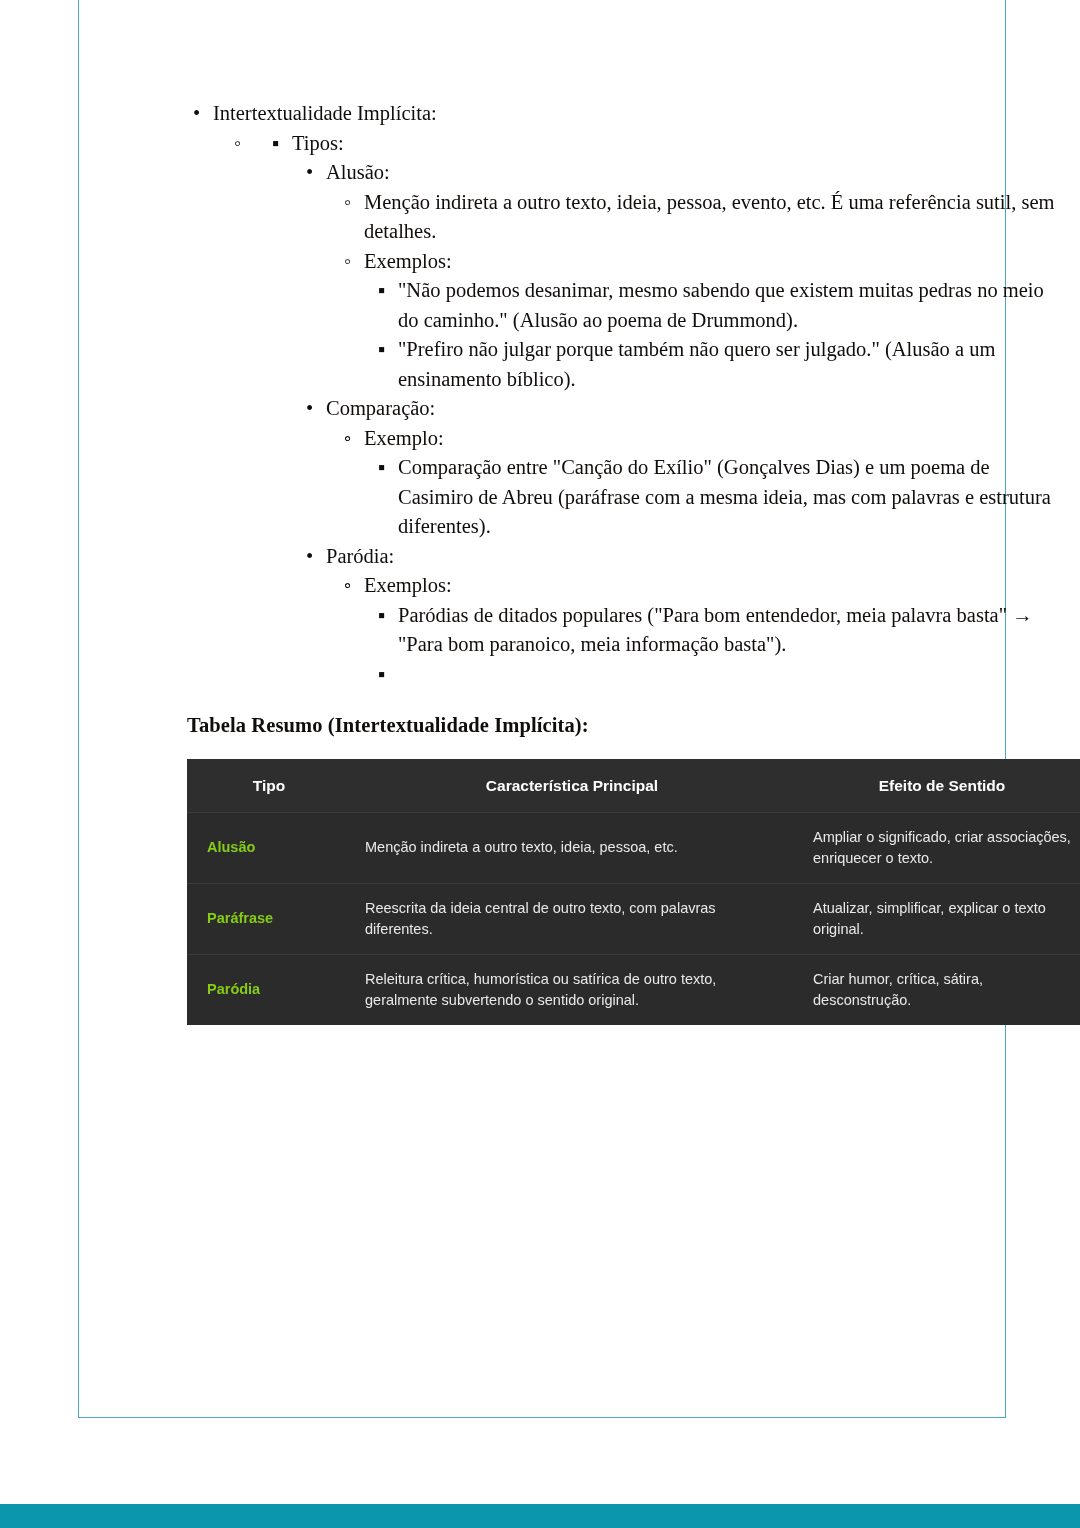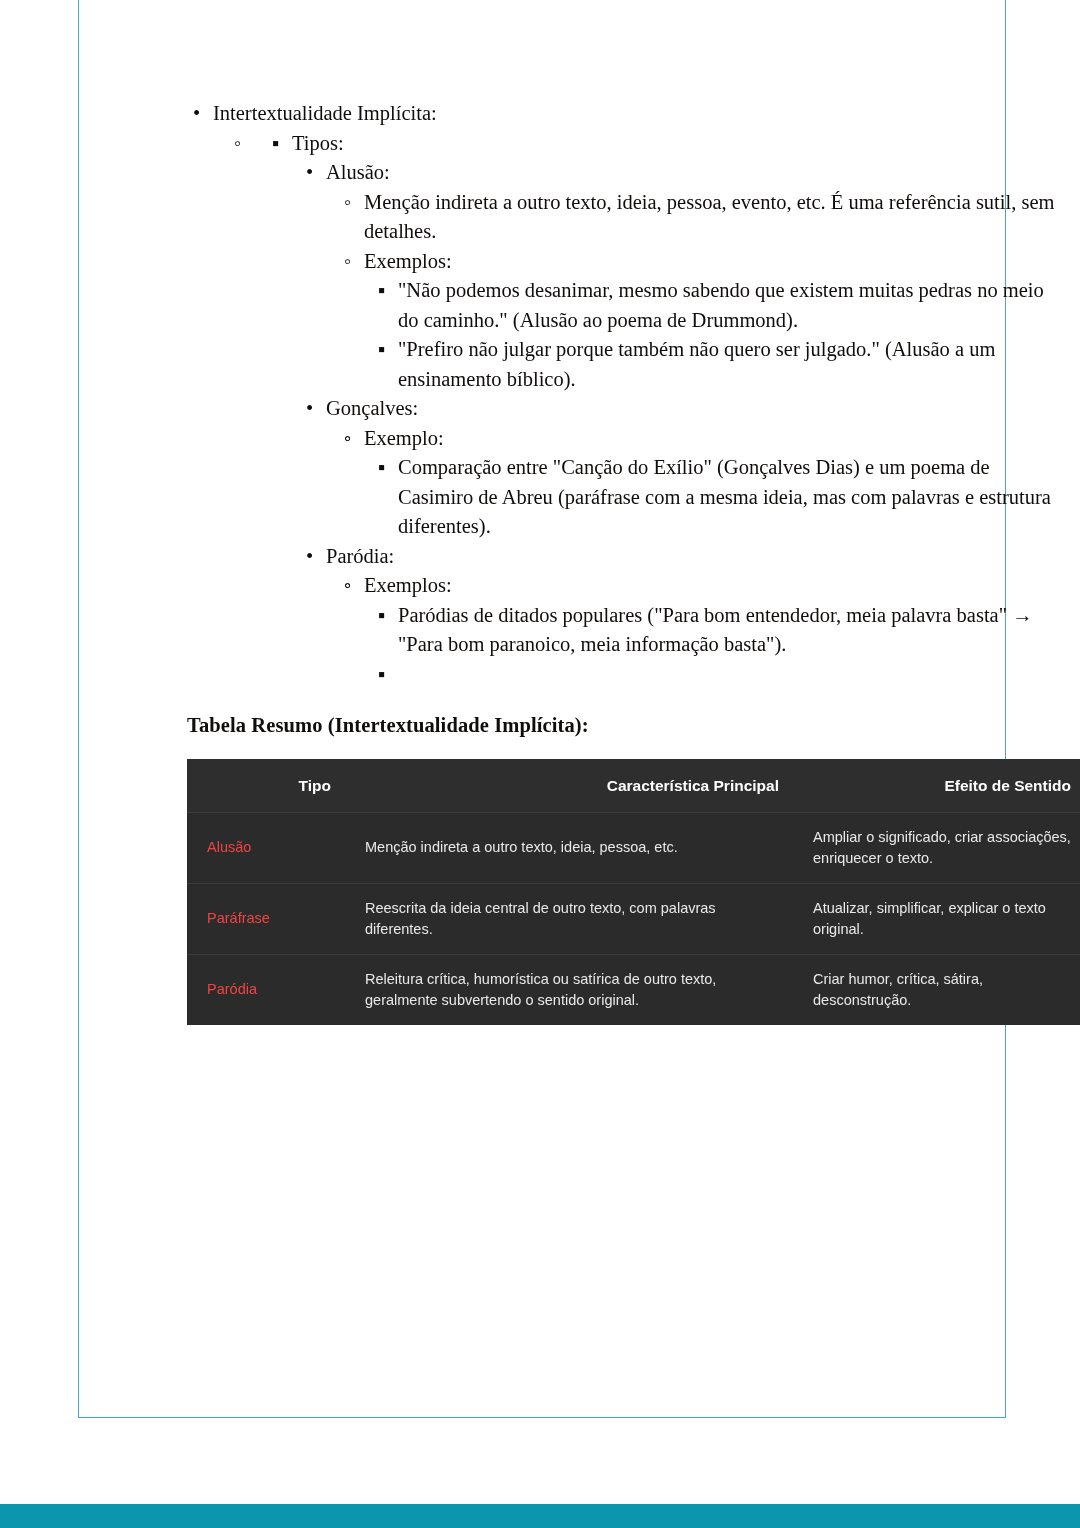--- a/index.html
+++ b/index.html
@@ -97,38 +97,39 @@
     width: 796px;
     background: #2b2b2b;
     font-family: "Liberation Sans", "DejaVu Sans", sans-serif;
     table-layout: fixed;
   }
   table.summary th {
     background: #2e2e2e;
     color: #ffffff;
     font-weight: bold;
     font-size: 15.5px;
-    text-align: right;
+    text-align: center;
     padding: 17px 14px 16px 20px;
     border-bottom: 1px solid #3b3b3b;
     line-height: 20px;
   }
   table.summary td {
     background: #2b2b2b;
     color: #e9e9e9;
     font-size: 14.5px;
     text-align: left;
     padding: 14px 14px 14px 20px;
     border-bottom: 1px solid #3b3b3b;
     line-height: 21px;
     vertical-align: middle;
   }
   table.summary tr:last-child td { border-bottom: none; }
   table.summary td.col-type {
-    color: #ef4444;
+    color: #84cc16;
+    font-weight: bold;
   }
   .col-w1 { width: 124px; }
   .col-w2 { width: 414px; }
   .col-w3 { width: 258px; }
 </style>
 </head>
 <body>
 
 <div id="page-frame">
 
@@ -175,21 +176,21 @@
                             <span class="bullet">▪</span>
                             <span class="txt">"Prefiro não julgar porque também não quero ser julgado." (Alusão a um ensinamento bíblico).</span>
                           </li>
                         </ul>
                       </li>
                     </ul>
                   </li>
 
                   <li>
                     <span class="bullet">•</span>
-                    <span class="txt">Gonçalves:</span>
+                    <span class="txt">Comparação:</span>
 
                     <ul>
                       <li>
                         <span class="bullet">◦</span>
                       </li>
                       <li>
                         <span class="bullet">◦</span>
                         <span class="txt">Exemplo:</span>
 
                         <ul>

